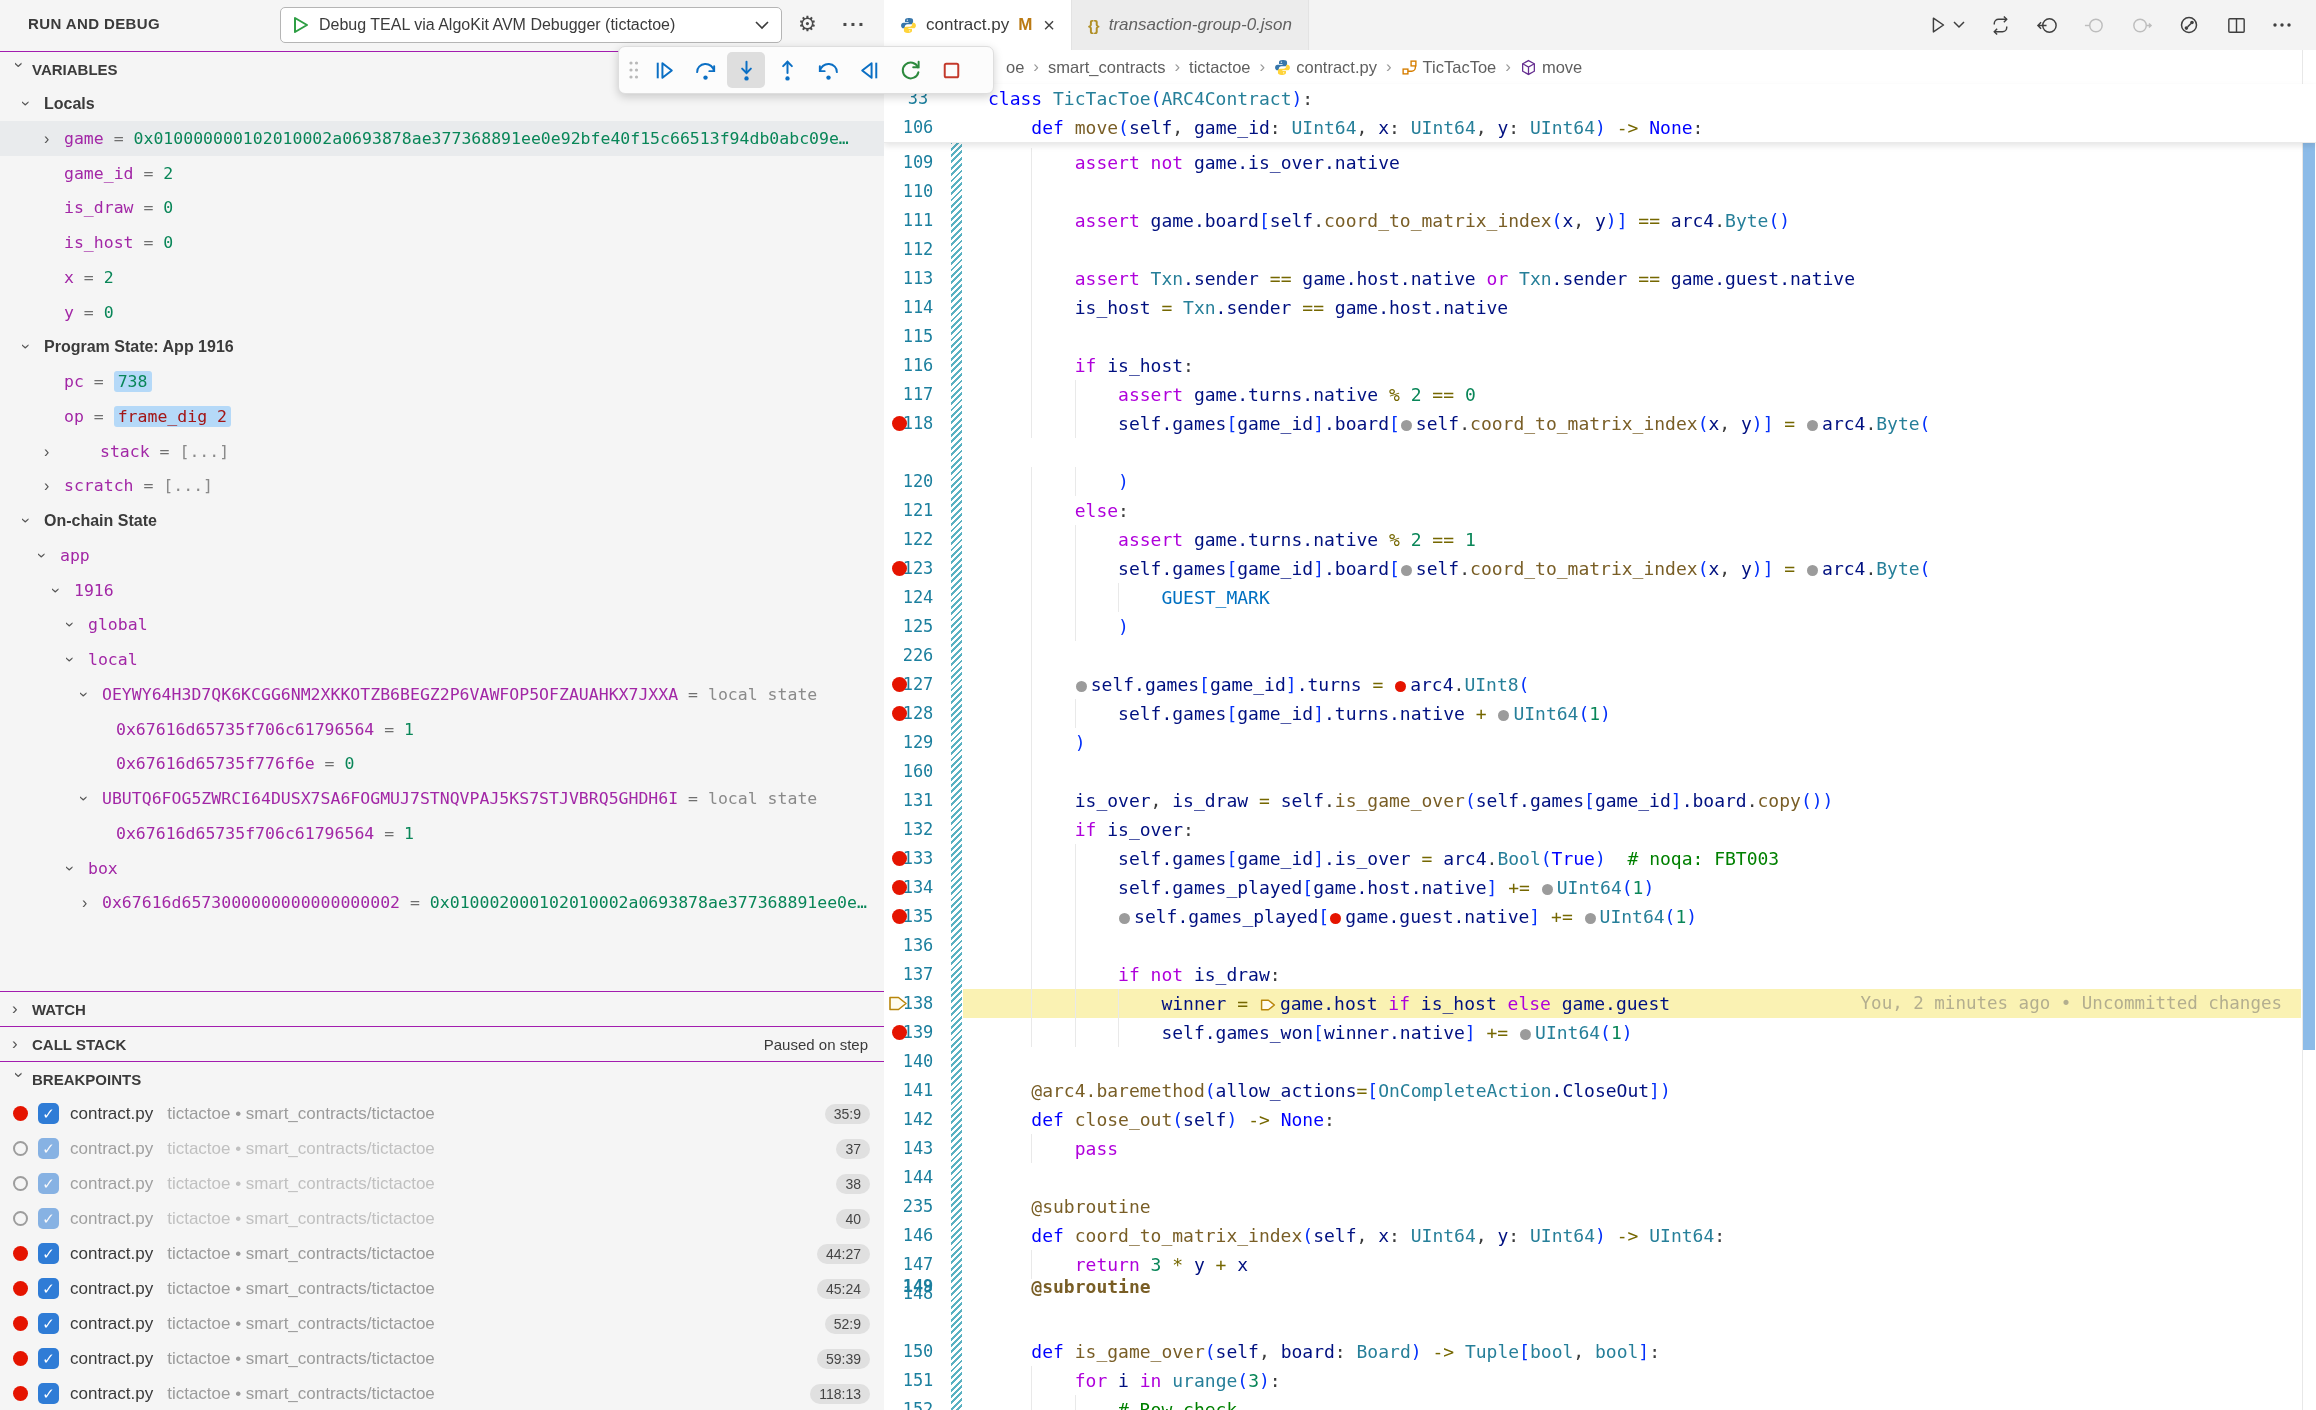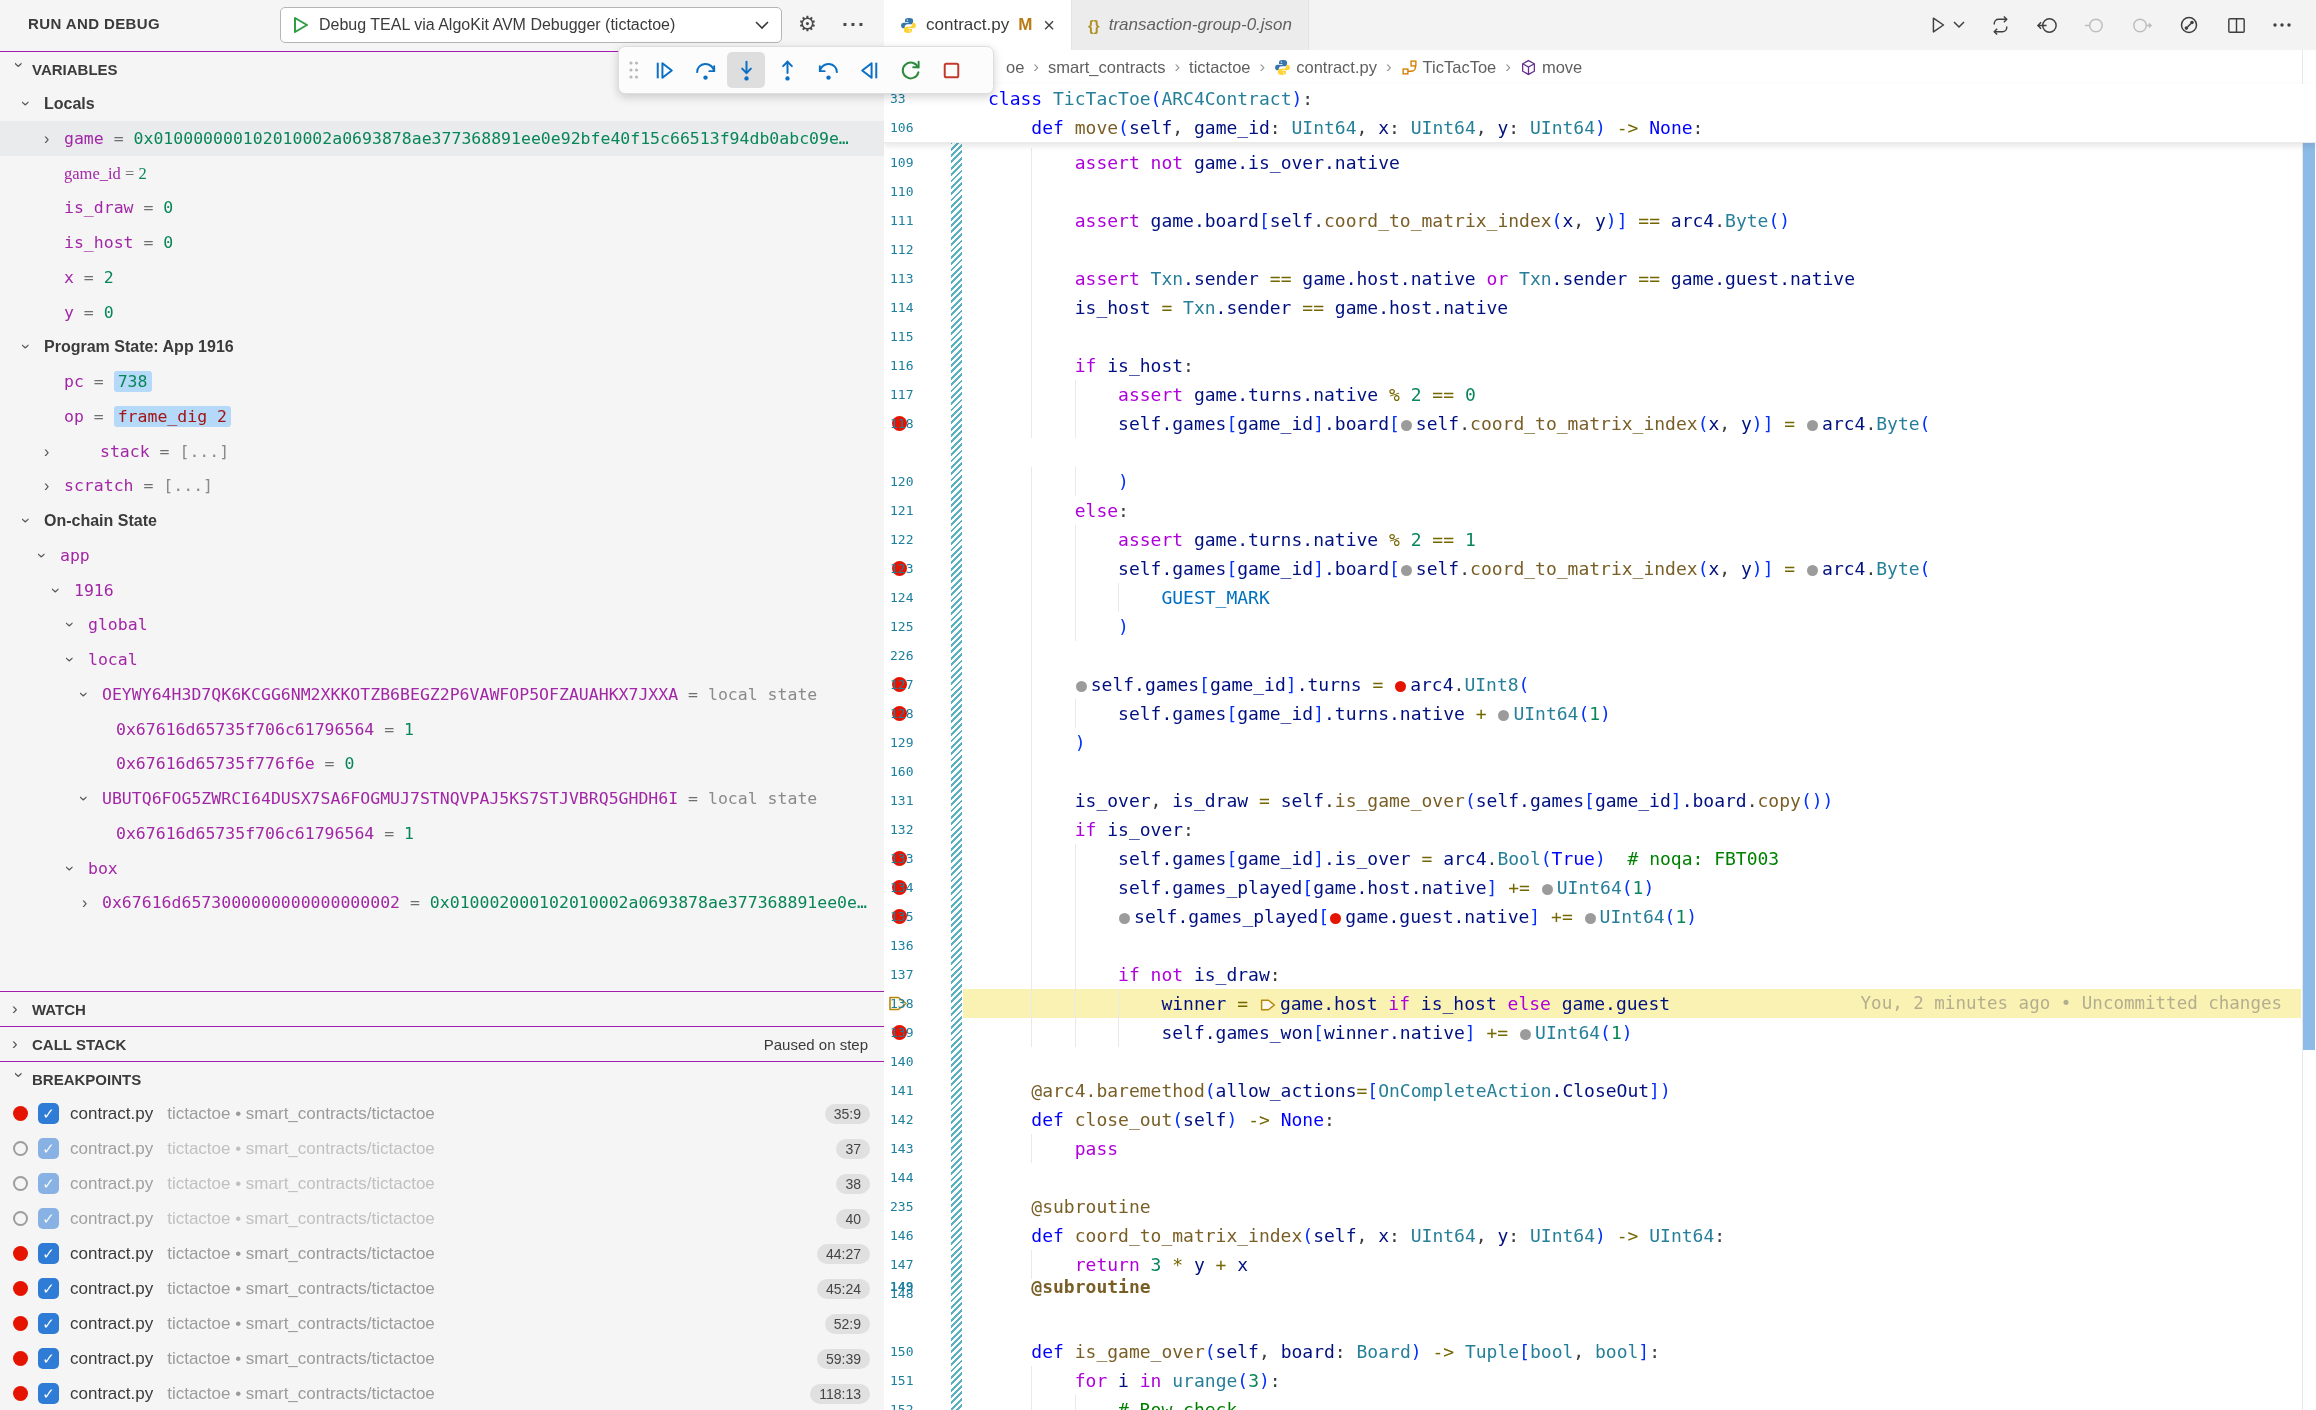--- a/index.html
+++ b/index.html
@@ -48,21 +48,21 @@
   .tabX{font-size:20px;color:#444;margin-left:2px}
   .jsonIco{color:#b08f26;font-weight:700;font-size:15px;font-style:normal}
   #tabActions{margin-left:auto;display:flex;align-items:center;gap:24px;padding-right:24px}
   #tabActions .agrp{display:flex;align-items:center;gap:4px}
   #breadcrumbs{position:absolute;left:0;top:50px;right:0;height:34px;display:flex;align-items:center;gap:9px;padding-left:122px;font-size:16.5px;color:#5f5f5f;background:#fff;white-space:nowrap}
   .bcSep{color:#9a9a9a;font-size:17px}
   .bcItem{display:flex;align-items:center;gap:5px}
   #sticky{position:absolute;left:0;top:84px;right:0;height:58px;background:#fff;box-shadow:0 3px 6px rgba(0,0,0,.10);border-bottom:1px solid #eaeaea;z-index:6}
   #codeLines{position:absolute;left:0;top:142px;right:0;bottom:0;overflow:hidden}
   .codeLine{position:absolute;left:0;right:0;height:29px;line-height:29px;font-family:"DejaVu Sans Mono",monospace;font-size:18px;white-space:pre}
-  .lnNum{position:absolute;left:6px;width:56px;text-align:left;color:#1b7f9e;font-size:13px}
+  .lnNum{position:absolute;left:6px;width:56px;text-align:center;color:#1b7f9e;font-size:17px}
   .lnText{position:absolute;left:104px;top:0}
   .gDot{position:absolute;left:8px;top:7px;width:15px;height:15px;border-radius:50%;background:#e51400}
   .gMark{position:absolute;left:4px;top:6px}
   .guide{position:absolute;top:0;height:29px;width:1px;background:#e9e9e9}
   #hatch{position:absolute;left:67px;top:142px;bottom:0;width:11px;
          background:repeating-linear-gradient(315deg,#ffffff 0 2.5px,#5ab1c2 2.5px 4.5px)}
   #curBand{position:absolute;left:79px;top:989px;height:29px;right:15px;background:#faf2b3}
   .blame{position:absolute;right:34px;top:0;color:#b3ae8f;font-size:17.5px;font-family:"DejaVu Sans Mono",monospace}
   #scrollbar{position:absolute;right:1px;top:88px;width:12px;height:962px;background:#8cbbe8}
   #vline{position:absolute;right:13px;top:50px;bottom:0;width:1px;background:#e8e8e8}
@@ -109,21 +109,21 @@
   <div id="treeRows">
       <div class="trow" style="top: 86px;">
         <span class="tArrow open" style="left: 24px;">›</span>
         <span class="tBody" style="left: 44px;"><span class="tBold">Locals</span></span>
       </div>
       <div class="trow selRow" style="top: 120.75px;">
         <span class="tArrow" style="left: 44px;">›</span>
         <span class="tBody" style="left: 64px;"><span class="tName">game</span><span class="tEq"> = </span><span class="vG">0x010000000102010002a0693878ae377368891ee0e92bfe40f15c66513f94db0abc09e…</span></span>
       </div>
       <div class="trow" style="top: 155.5px;">
-        <span class="tBody" style="left: 64px; font-family: Liberation Serif, serif;"><span class="tName">game_id</span><span class="tEq"> = </span><span class="vG">2</span></span>
+        <span class="tBody" style="left: 64px;"><span class="tName">game_id</span><span class="tEq"> = </span><span class="vG">2</span></span>
       </div>
       <div class="trow" style="top: 190.25px; text-decoration: underline;">
         <span class="tBody" style="left: 64px;"><span class="tName">is_draw</span><span class="tEq"> = </span><span class="vG">0</span></span>
       </div>
       <div class="trow" style="top: 225px;">
         <span class="tBody" style="left: 64px;"><span class="tName">is_host</span><span class="tEq"> = </span><span class="vG">0</span></span>
       </div>
       <div class="trow" style="top: 259.75px;">
         <span class="tBody" style="left: 64px;"><span class="tName">x</span><span class="tEq"> = </span><span class="vG">2</span></span>
       </div>

